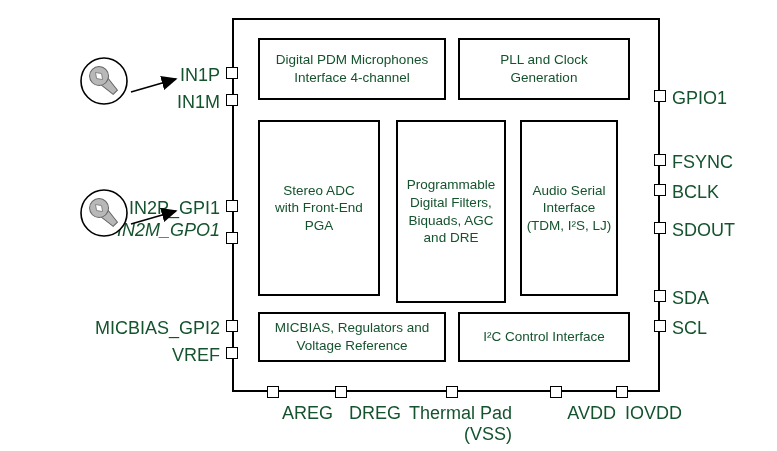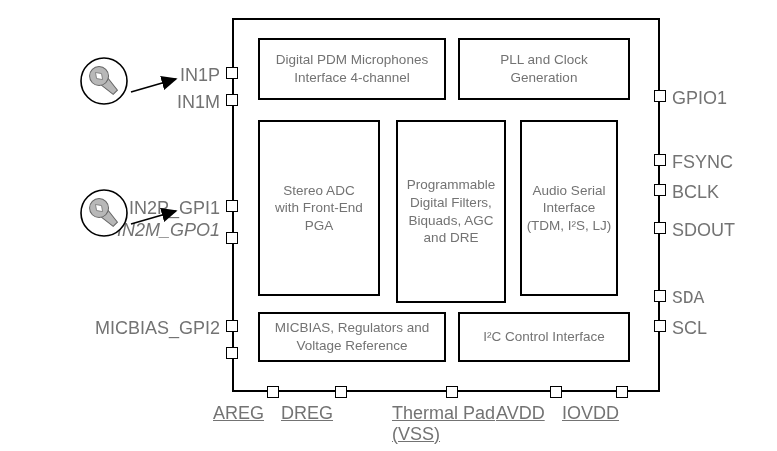--- a/index.html
+++ b/index.html
@@ -3,21 +3,21 @@
 <meta charset="utf-8">
 <style>
   * { box-sizing: border-box; }
   html, body { margin: 0; padding: 0; background: #ffffff; }
   .canvas {
     position: relative;
     width: 777px;
     height: 451px;
     background: #ffffff;
     font-family: "Liberation Sans", sans-serif;
-    color: #737373;
+    color: #14532d;
     overflow: hidden;
   }
   .chip {
     position: absolute;
     left: 232px; top: 18px;
     width: 428px; height: 374px;
     border: 2px solid #000;
     background: #fff;
   }
   .block {
@@ -40,21 +40,21 @@
     background: #fff;
   }
   .pin-label {
     position: absolute;
     font-size: 18px;
     line-height: 1.15;
     white-space: nowrap;
   }
   .left-label  { left: 20px;  width: 200px; text-align: right; }
   .right-label { left: 672px; text-align: left; }
-  .bottom-label { width: 120px; text-align: left; white-space: normal; text-decoration: underline; }
+  .bottom-label { width: 120px; text-align: right; white-space: normal; }
   .bottom-label span { display: block; }
   svg.overlay {
     position: absolute;
     left: 0; top: 0;
     width: 777px; height: 451px;
     pointer-events: none;
   }
 </style>
 </head>
 <body>
@@ -106,33 +106,34 @@
   <div class="pin" style="left:226px; top:200px;"></div>
   <div class="pin" style="left:226px; top:232px;"></div>
   <div class="pin" style="left:226px; top:320px;"></div>
   <div class="pin" style="left:226px; top:347px;"></div>
 
   <div class="pin-label left-label" style="top:65px;">IN1P</div>
   <div class="pin-label left-label" style="top:92px;">IN1M</div>
   <div class="pin-label left-label" style="top:198px;">IN2P_GPI1</div>
   <div class="pin-label left-label" style="top:220px;font-style:italic;">IN2M_GPO1</div>
   <div class="pin-label left-label" style="top:318px;">MICBIAS_GPI2</div>
+  <div class="pin-label left-label" style="top:345px;">VREF</div>
 
   <div class="pin" style="left:654px; top:90px;"></div>
   <div class="pin" style="left:654px; top:154px;"></div>
   <div class="pin" style="left:654px; top:184px;"></div>
   <div class="pin" style="left:654px; top:222px;"></div>
   <div class="pin" style="left:654px; top:290px;"></div>
   <div class="pin" style="left:654px; top:320px;"></div>
 
   <div class="pin-label right-label" style="top:88px;">GPIO1</div>
   <div class="pin-label right-label" style="top:152px;">FSYNC</div>
   <div class="pin-label right-label" style="top:182px;text-align:center;">BCLK</div>
   <div class="pin-label right-label" style="top:220px;">SDOUT</div>
-  <div class="pin-label right-label" style="top:288px;font-family:Liberation Mono, monospace;">SDA</div>
+  <div class="pin-label right-label" style="top:288px;">SDA</div>
   <div class="pin-label right-label" style="top:318px;">SCL</div>
 
   <div class="pin" style="left:267px; top:386px;"></div>
   <div class="pin" style="left:335px; top:386px;"></div>
   <div class="pin" style="left:446px; top:386px;"></div>
   <div class="pin" style="left:550px; top:386px;"></div>
   <div class="pin" style="left:616px; top:386px;"></div>
 
   <div class="pin-label bottom-label" style="left:213px; top:403px;">AREG</div>
   <div class="pin-label bottom-label" style="left:392px; top:403px;">

